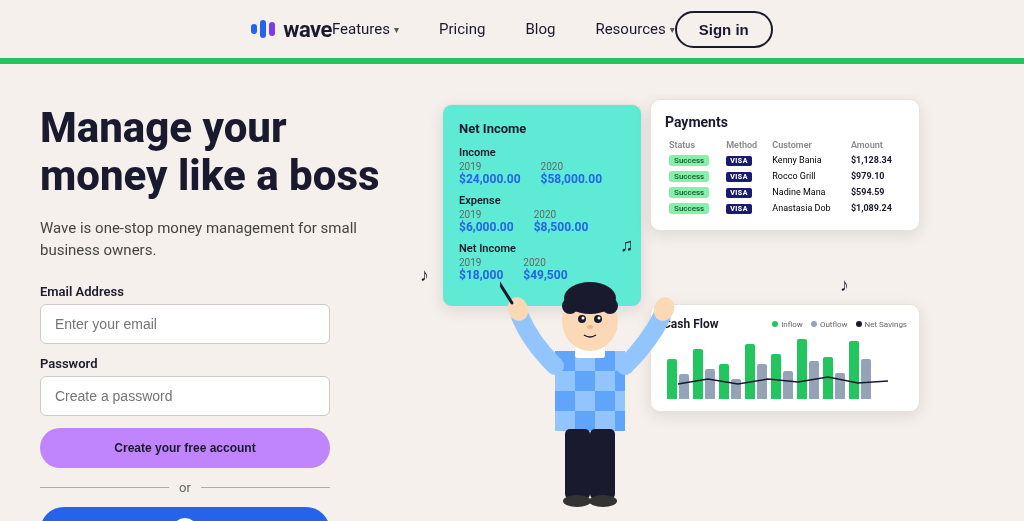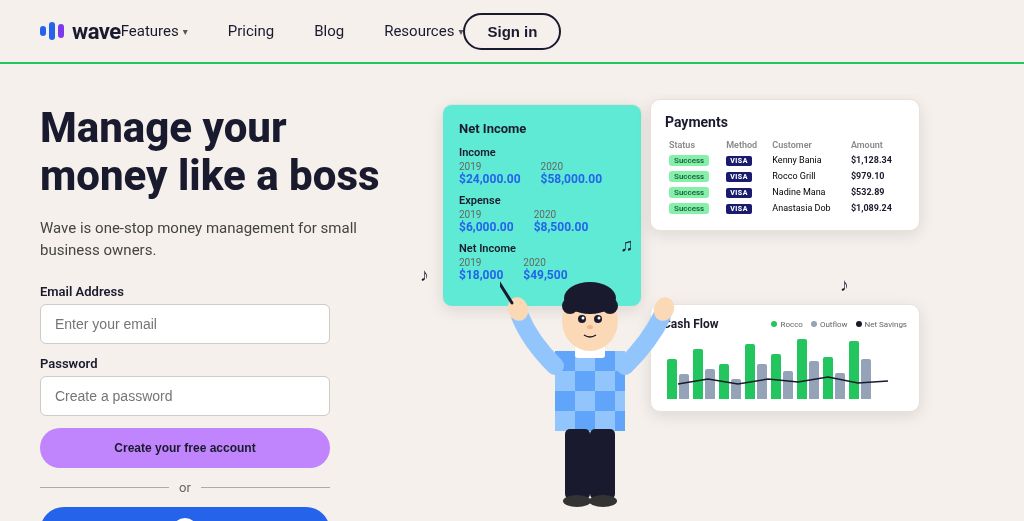--- a/index.html
+++ b/index.html
@@ -9,24 +9,24 @@
       width: 1024px;
       height: 521px;
       overflow: hidden;
     }
 
     
     nav {
       background: #f5f0eb;
       display: flex;
       align-items: center;
-      justify-content: flex-start;
+      justify-content: center;
       padding: 0 40px;
       height: 64px;
-      border-bottom: 2px solid #22c55e;
+      border-bottom: 6px solid #22c55e;
     }
     .nav-logo {
       display: flex;
       align-items: center;
       gap: 8px;
     }
     .logo-icon {
       display: flex;
       gap: 3px;
       align-items: center;
@@ -425,39 +425,39 @@
             <tr>
       <td><span class="badge-success">Success</span></td>
       <td><span class="visa-badge">VISA</span></td>
       <td>Rocco Grill</td>
       <td class="pay-amount">$979.10</td>
     </tr>
             <tr>
       <td><span class="badge-success">Success</span></td>
       <td><span class="visa-badge">VISA</span></td>
       <td>Nadine Mana</td>
-      <td class="pay-amount">$532.89</td>
+      <td class="pay-amount">$594.59</td>
     </tr>
             <tr>
       <td><span class="badge-success">Success</span></td>
       <td><span class="visa-badge">VISA</span></td>
       <td>Anastasia Dob</td>
       <td class="pay-amount">$1,089.24</td>
     </tr>
           </tbody>
       </table>
     </div>
 
     <div class="card-cashflow" style="position: absolute;">
       <div class="cashflow-header">
         <span class="cashflow-title">Cash Flow</span>
         <div class="cashflow-legend" id="cashflow-legend">
             <div class="legend-item">
               <div class="legend-dot" style="background:#22c55e"></div>
-              <span>Rocco</span>
+              <span>Inflow</span>
             </div>
             <div class="legend-item">
               <div class="legend-dot" style="background:#94a3b8"></div>
               <span>Outflow</span>
             </div>
             <div class="legend-item">
               <div class="legend-dot" style="background:#1a1a2e"></div>
               <span>Net Savings</span>
             </div>
           </div>

